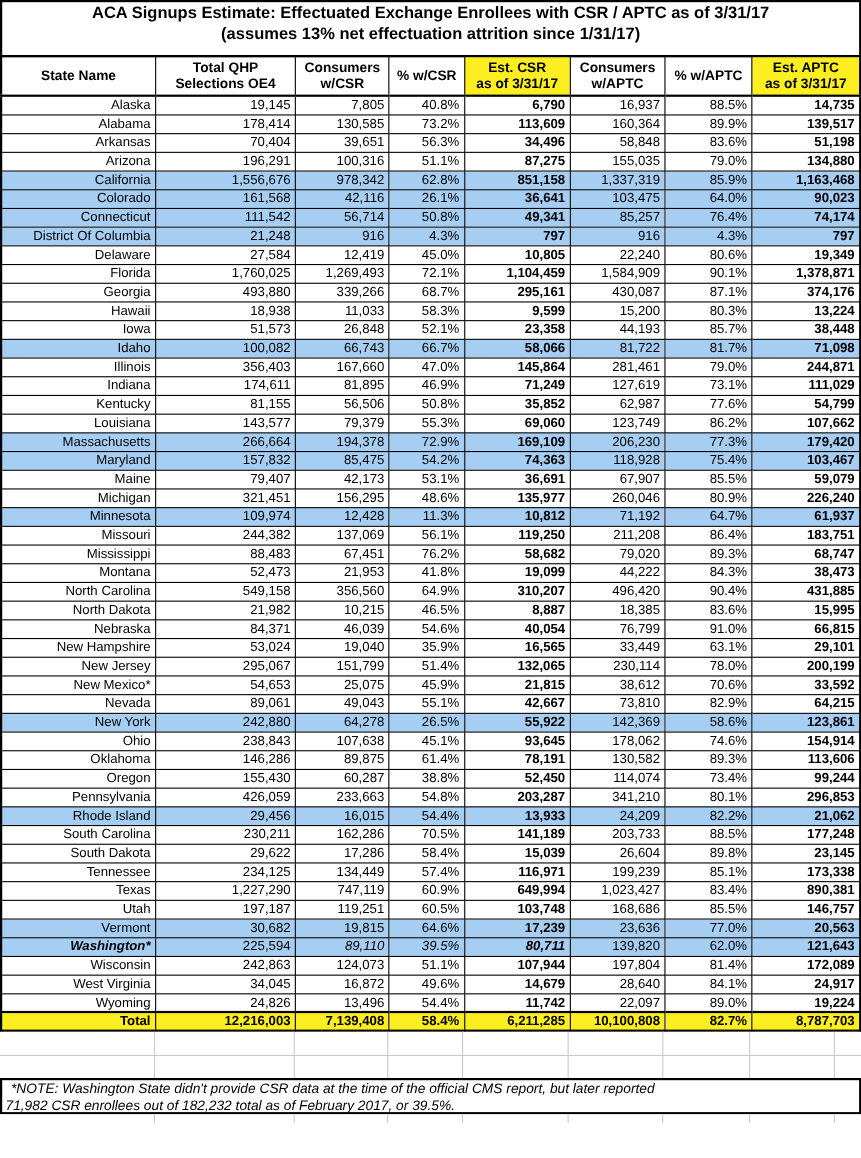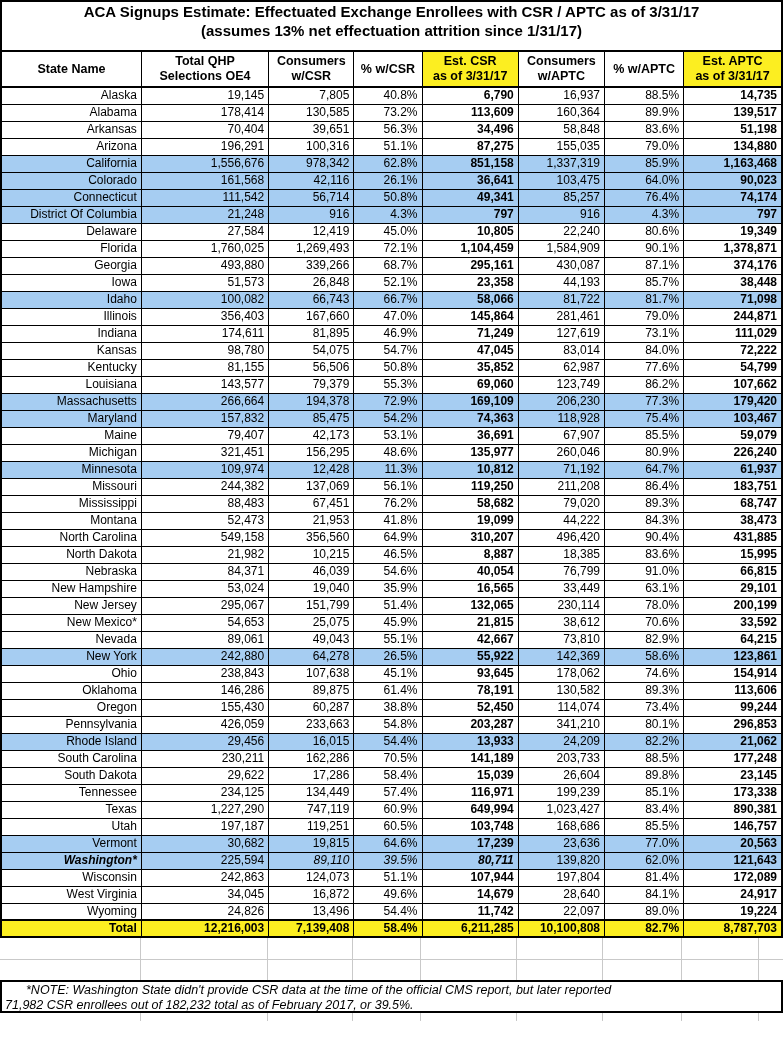--- a/index.html
+++ b/index.html
@@ -46,21 +46,21 @@
   .grid-strip .v { position:absolute; top:0; bottom:0; width:1px; background:#c9c9c9; }
   .grid-strip .h { position:absolute; left:0; right:0; height:1px; background:#c9c9c9; }
   .strip-top { height:42px; }
   .strip-bottom { height:8px; }
   
   .note-box {
     width:783px; height:33px; border:2px solid #000;
     font-style:italic; font-size:12.5px; line-height:15px;
     padding:1px 0 0 0;
   }
-  .note-box .n1 { padding-left:24px; }
+  .note-box .n1 { padding-left:8px; }
   .note-box .n2 { padding-left:3px; }
 </style>
 </head>
 <body>
 
 <div class="sheet">
 
   <div class="title-box">
     <div class="t1">ACA Signups Estimate: Effectuated Exchange Enrollees with CSR / APTC as of 3/31/17</div>
     <div class="t2">(assumes 13% net effectuation attrition since 1/31/17)</div>
@@ -199,20 +199,30 @@
           <td class="c0">Georgia</td>
           <td class="c1">493,880</td>
           <td class="c2">339,266</td>
           <td class="c3">68.7%</td>
           <td class="c4">295,161</td>
           <td class="c5">430,087</td>
           <td class="c6">87.1%</td>
           <td class="c7">374,176</td>
         </tr>
         <tr>
+          <td class="c0">Hawaii</td>
+          <td class="c1">18,938</td>
+          <td class="c2">11,033</td>
+          <td class="c3">58.3%</td>
+          <td class="c4">9,599</td>
+          <td class="c5">15,200</td>
+          <td class="c6">80.3%</td>
+          <td class="c7">13,224</td>
+        </tr>
+        <tr>
           <td class="c0">Iowa</td>
           <td class="c1">51,573</td>
           <td class="c2">26,848</td>
           <td class="c3">52.1%</td>
           <td class="c4">23,358</td>
           <td class="c5">44,193</td>
           <td class="c6">85.7%</td>
           <td class="c7">38,448</td>
         </tr>
         <tr class="blue">
@@ -237,30 +247,20 @@
         </tr>
         <tr>
           <td class="c0">Indiana</td>
           <td class="c1">174,611</td>
           <td class="c2">81,895</td>
           <td class="c3">46.9%</td>
           <td class="c4">71,249</td>
           <td class="c5">127,619</td>
           <td class="c6">73.1%</td>
           <td class="c7">111,029</td>
-        </tr>
-        <tr>
-          <td class="c0">Kansas</td>
-          <td class="c1">98,780</td>
-          <td class="c2">54,075</td>
-          <td class="c3">54.7%</td>
-          <td class="c4">47,045</td>
-          <td class="c5">83,014</td>
-          <td class="c6">84.0%</td>
-          <td class="c7">72,222</td>
         </tr>
         <tr>
           <td class="c0">Kentucky</td>
           <td class="c1">81,155</td>
           <td class="c2">56,506</td>
           <td class="c3">50.8%</td>
           <td class="c4">35,852</td>
           <td class="c5">62,987</td>
           <td class="c6">77.6%</td>
           <td class="c7">54,799</td>

